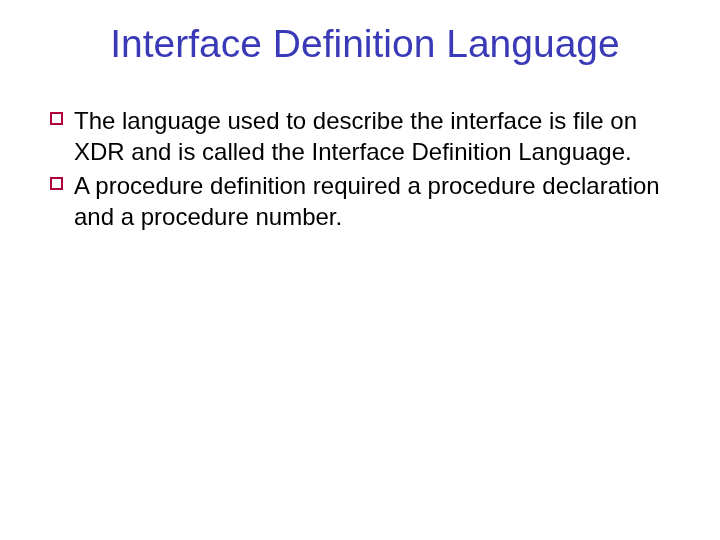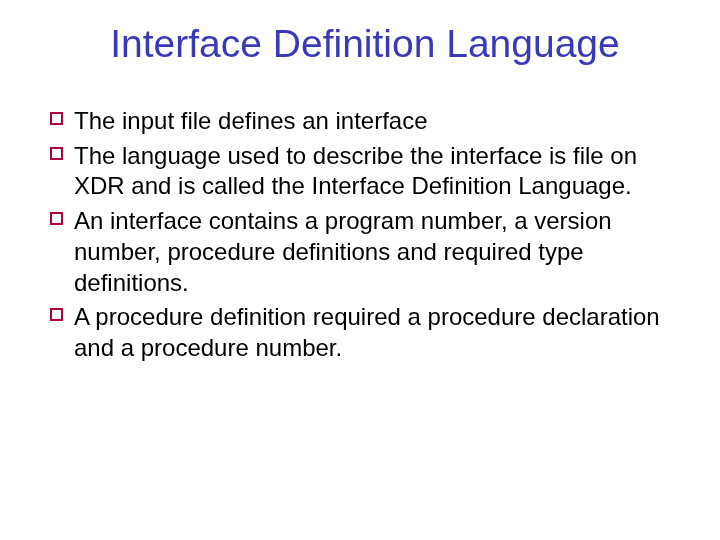--- a/index.html
+++ b/index.html
@@ -49,31 +49,31 @@
 </head>
 <body>
 
 <div class="slide">
   <div class="title">Interface Definition Language</div>
 
   <div class="bullets">
 
     <div class="bullet">
       <span class="marker"></span>
-      <span class="txt">The input file defines an interface</span><span class="txt italic-run"></span><span class="txt"></span>
+      <span class="txt italic-run"></span><span class="txt"></span>
     </div>
 
     <div class="bullet">
       <span class="marker"></span>
       <span class="txt">The language used to describe the interface is file on XDR and is called the </span><span class="txt italic-run">Interface Definition Language.</span><span class="txt"></span>
     </div>
 
     <div class="bullet">
       <span class="marker"></span>
-      <span class="txt">An interface contains a program number, a version number, procedure definitions and required type definitions.</span><span class="txt italic-run"></span><span class="txt"></span>
+      <span class="txt italic-run"></span><span class="txt"></span>
     </div>
 
     <div class="bullet">
       <span class="marker"></span>
       <span class="txt">A procedure definition required a procedure declaration and a procedure number.</span><span class="txt italic-run"></span><span class="txt"></span>
     </div>
 
   </div>
 </div>
 

